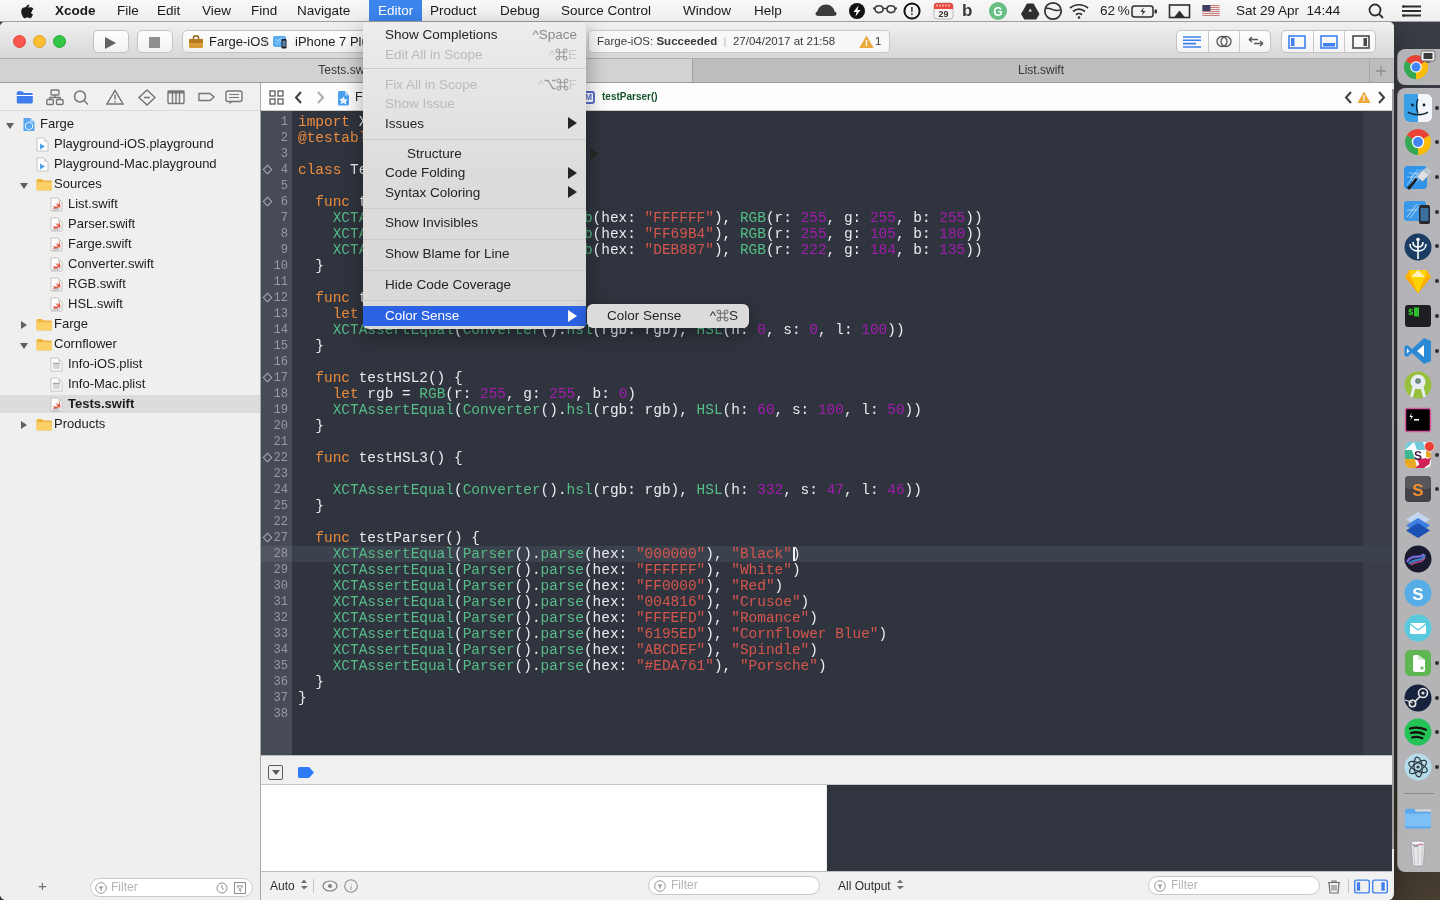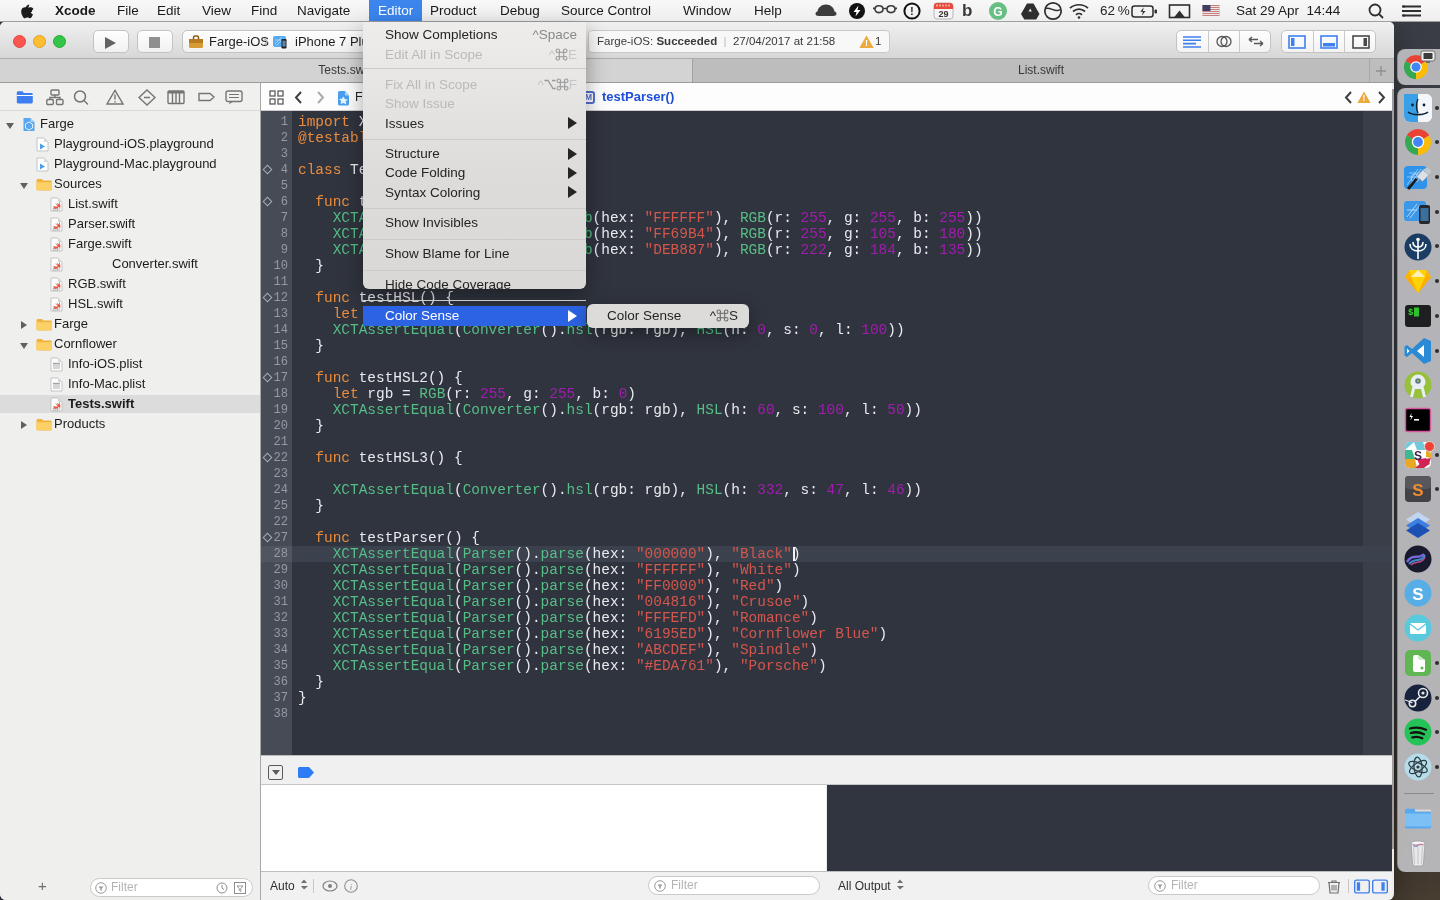--- a/index.html
+++ b/index.html
@@ -27,21 +27,21 @@
 #curlineg{position:absolute;left:261px;top:524px;width:31px;height:16px;background:#51555f;}
 .cl{position:absolute;white-space:pre;font-family:"Liberation Mono",monospace;font-size:14.45px;line-height:16px;height:16px;color:#e9ebef;z-index:2;}
 .ln{position:absolute;left:261px;width:27px;text-align:right;font-family:"Liberation Mono",monospace;font-size:12.1px;line-height:16px;height:16px;color:#949aa5;z-index:2;}
 .k{color:#ed8c3d;}.s{color:#d5564c;}.n{color:#a21caf;}.t{color:#55bd86;}
 .dm{position:absolute;width:7px;height:7px;border:1.3px solid #a6abb4;transform:rotate(45deg);z-index:2;}
 #debugbar{position:absolute;left:261px;top:733px;width:1131px;height:30px;background:#f0f0f0;border-top:1px solid #bbbbbb;border-bottom:1px solid #c6c6c6;}
 #dbgleft{position:absolute;left:261px;top:763px;width:565px;height:86px;background:#ffffff;}
 #dbgright{position:absolute;left:827px;top:763px;width:565px;height:86px;background:#31353f;}
 #bottombar{position:absolute;left:261px;top:849px;width:1131px;height:29px;background:#f1f1f1;border-top:1px solid #bdbdbd;}
 .ffield{position:absolute;height:19px;background:#fff;border:1px solid #c9c9c9;border-radius:10px;color:#b4b4b4;font-size:12px;line-height:17px;}
-#menu{position:absolute;left:363px;top:22px;width:223px;height:267px;background:linear-gradient(180deg,#eeedec 0px,#e6e5e4 70px,#dddcdb 150px,#d9d8d7 100%);border-radius:0 0 6px 6px;box-shadow:0 8px 22px rgba(0,0,0,0.35);z-index:50;padding-left:28px;}
+#menu{position:absolute;left:363px;top:22px;width:223px;height:307px;background:linear-gradient(180deg,#eeedec 0px,#e6e5e4 70px,#dddcdb 150px,#d9d8d7 100%);border-radius:0 0 6px 6px;box-shadow:0 8px 22px rgba(0,0,0,0.35);z-index:50;padding-left:28px;}
 #menu .it{position:absolute;left:0;width:223px;height:19.4px;line-height:19.4px;font-size:13.5px;color:#242424;}
 #menu .it .lab{position:absolute;left:22px;}
 #menu .it .sc{position:absolute;right:9px;color:#8a8a8a;}
 #menu .dis{color:#bababa;}
 #menu .dis .sc{color:#c6c6c6;}
 #menu .sep{position:absolute;left:0;width:223px;height:1px;background:#cccbca;}
 #menu .arr{position:absolute;right:9px;top:3.7px;width:0;height:0;border-left:9px solid #242424;border-top:6px solid transparent;border-bottom:6px solid transparent;}
 #menu .hl{background:#2c63e4;color:#fff;height:20px;line-height:20px;}
 #menu .hl .arr{border-left-color:#fff;}
 #submenu{position:absolute;left:587px;top:303.5px;width:162px;height:24.5px;background:#dcdbda;border-radius:6px;box-shadow:0 6px 18px rgba(0,0,0,0.35);z-index:50;font-size:13.5px;line-height:24.5px;color:#242424;}
@@ -277,21 +277,21 @@
       <svg class="abs" style="left:55px;top:8px;" width="9" height="13" viewBox="0 0 9 13">
         <path d="M2 1 7 6.5 2 12" fill="none" stroke="#ababab" stroke-width="2"></path>
       </svg>
       <svg class="abs" style="left:76px;top:6.5px;" width="13" height="16" viewBox="0 0 13 16">
         <path d="M1 2.5A1.5 1.5 0 0 1 2.5 1H8l4 4.5V14a1.5 1.5 0 0 1-1.5 1.5h-8A1.5 1.5 0 0 1 1 14z" fill="#4aa0ee"></path>
         <path d="M8 1l4 4.5H8z" fill="#aed6f8"></path>
         <path d="M6.5 6.5 8 9.3l3 .3-2.2 2 .6 3-2.9-1.5L3.6 14l.6-3-2.2-2 3-.3z" fill="#e9f4fd"></path>
       </svg>
       <div class="abs" style="left:94px;top:0;font-size:12.5px;color:#222;line-height:28px;">Farge</div>
       <div class="abs" style="left:321px;top:7.5px;width:13px;height:13px;background:#fff;border:2px solid #5470cf;border-radius:3px;color:#5470cf;font-size:8.5px;font-weight:bold;text-align:center;line-height:9px;">M</div>
-      <div class="abs" style="left:341px;top:0;font-size:13px;font-weight:bold;color:#1d4ed8;line-height:28px;">testParser()</div>
+      <div class="abs" style="left:341px;top:0;font-size:10px;font-weight:bold;color:#14532d;line-height:28px;">testParser()</div>
       <svg class="abs" style="left:1083px;top:8px;" width="9" height="13" viewBox="0 0 9 13">
         <path d="M7 1 2 6.5 7 12" fill="none" stroke="#3f3f3f" stroke-width="2"></path>
       </svg>
       <svg class="abs" style="left:1096px;top:8px;" width="14" height="12" viewBox="0 0 15 13">
         <path d="M7.5 0.5 14.7 13H0.3z" fill="#eba93e"></path>
         <text x="7.5" y="11" font-size="9" text-anchor="middle" fill="#fff" font-weight="bold" font-family="Liberation Sans">!</text>
       </svg>
       <svg class="abs" style="left:1116px;top:8px;" width="9" height="13" viewBox="0 0 9 13">
         <path d="M2 1 7 6.5 2 12" fill="none" stroke="#3f3f3f" stroke-width="2"></path>
       </svg>
@@ -342,21 +342,21 @@
       <path d="M3.2 11.5c2.5 1 5-.2 5.6-1.8.2.4 1 .9 1.2 1.6.8-1.6.4-3-.2-4C10.5 5.5 9 4.6 9 4.6s.5 1.3 0 2.6C7.6 6 6 4.9 6 4.9s2 2.3 2.3 3C7.2 7.4 5 6 5 6s1.9 2.2 2.9 3.2c-1.6.8-3.5.4-4.7-.4.3 1.4 1.7 2.4 0 2.7z" fill="#e5543f"></path>
       <text x="6.5" y="14" font-size="2.6" text-anchor="middle" fill="#888" font-family="Liberation Sans">SWIFT</text>
     </svg>
     <div class="abs" style="left:68px;top:212px;font-size:13px;line-height:20px;color:#1c1c1c;">Farge.swift</div>
     <svg class="abs" style="left:50px;top:235px;" width="13" height="15" viewBox="0 0 13 15">
       <path d="M1 1h7l4 4v9H1z" fill="#fdfdfd" stroke="#b9b9b9" stroke-width="0.8"></path>
       <path d="M8 1l4 4H8z" fill="#d9d9d9"></path>
       <path d="M3.2 11.5c2.5 1 5-.2 5.6-1.8.2.4 1 .9 1.2 1.6.8-1.6.4-3-.2-4C10.5 5.5 9 4.6 9 4.6s.5 1.3 0 2.6C7.6 6 6 4.9 6 4.9s2 2.3 2.3 3C7.2 7.4 5 6 5 6s1.9 2.2 2.9 3.2c-1.6.8-3.5.4-4.7-.4.3 1.4 1.7 2.4 0 2.7z" fill="#e5543f"></path>
       <text x="6.5" y="14" font-size="2.6" text-anchor="middle" fill="#888" font-family="Liberation Sans">SWIFT</text>
     </svg>
-    <div class="abs" style="left:68px;top:232px;font-size:13px;line-height:20px;color:#1c1c1c;margin-left:44px;">Converter.swift</div>
+    <div class="abs" style="left:68px;top:232px;font-size:13px;line-height:20px;color:#1c1c1c;">Converter.swift</div>
     <svg class="abs" style="left:50px;top:255px;" width="13" height="15" viewBox="0 0 13 15">
       <path d="M1 1h7l4 4v9H1z" fill="#fdfdfd" stroke="#b9b9b9" stroke-width="0.8"></path>
       <path d="M8 1l4 4H8z" fill="#d9d9d9"></path>
       <path d="M3.2 11.5c2.5 1 5-.2 5.6-1.8.2.4 1 .9 1.2 1.6.8-1.6.4-3-.2-4C10.5 5.5 9 4.6 9 4.6s.5 1.3 0 2.6C7.6 6 6 4.9 6 4.9s2 2.3 2.3 3C7.2 7.4 5 6 5 6s1.9 2.2 2.9 3.2c-1.6.8-3.5.4-4.7-.4.3 1.4 1.7 2.4 0 2.7z" fill="#e5543f"></path>
       <text x="6.5" y="14" font-size="2.6" text-anchor="middle" fill="#888" font-family="Liberation Sans">SWIFT</text>
     </svg>
     <div class="abs" style="left:68px;top:252px;font-size:13px;line-height:20px;color:#1c1c1c;">RGB.swift</div>
     <svg class="abs" style="left:50px;top:275px;" width="13" height="15" viewBox="0 0 13 15">
       <path d="M1 1h7l4 4v9H1z" fill="#fdfdfd" stroke="#b9b9b9" stroke-width="0.8"></path>
       <path d="M8 1l4 4H8z" fill="#d9d9d9"></path>
@@ -767,21 +767,21 @@
         </svg>F</span>
     </div>
     <div class="it dis" style="top:72.3px;">
       <span class="lab">Show Issue</span>
     </div>
     <div class="it " style="top:91.7px;">
       <span class="lab">Issues</span>
       <span class="arr"></span>
     </div>
     <div class="sep" style="top:116.5px;"></div>
-    <div class="it " style="top:122.3px;">
+    <div class="it " style="top:122.3px;margin-left:22px;">
       <span class="lab">Structure</span>
       <span class="arr"></span>
     </div>
     <div class="it " style="top:141.3px;">
       <span class="lab">Code Folding</span>
       <span class="arr"></span>
     </div>
     <div class="it " style="top:160.7px;">
       <span class="lab">Syntax Coloring</span>
       <span class="arr"></span>

